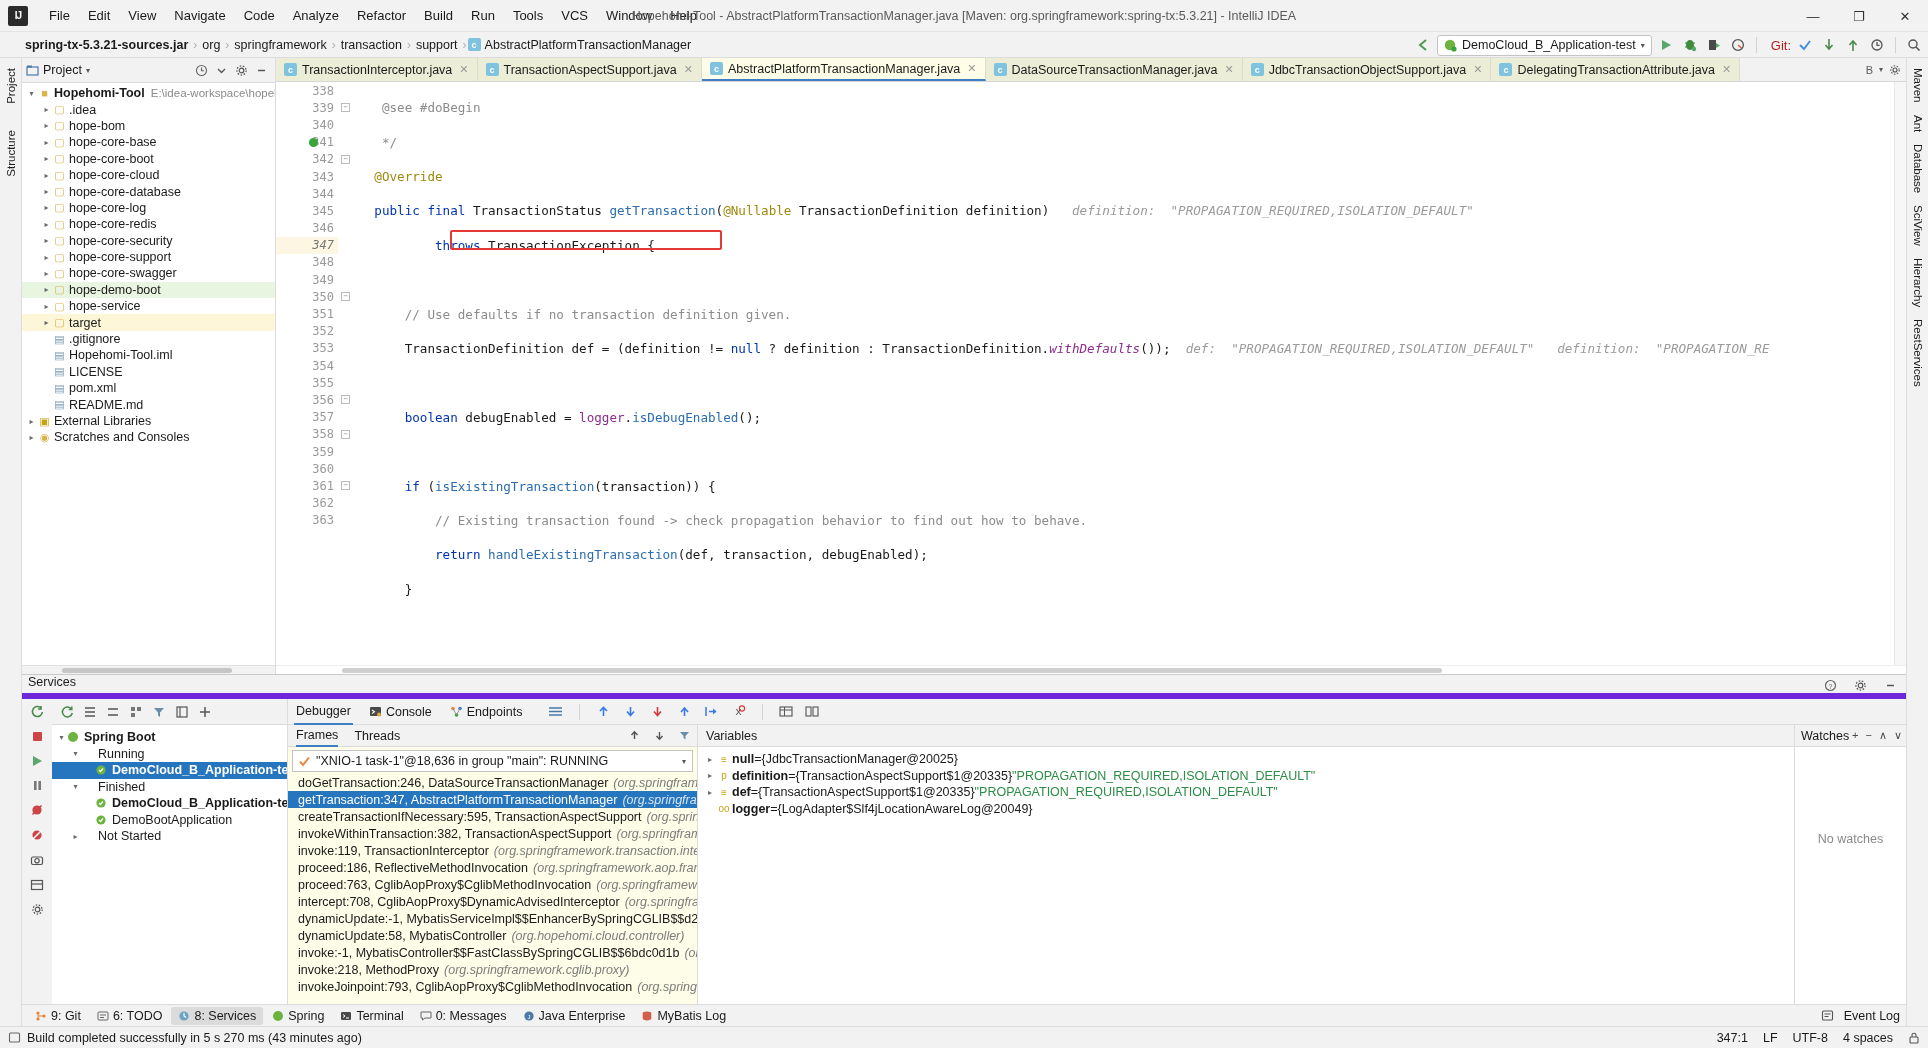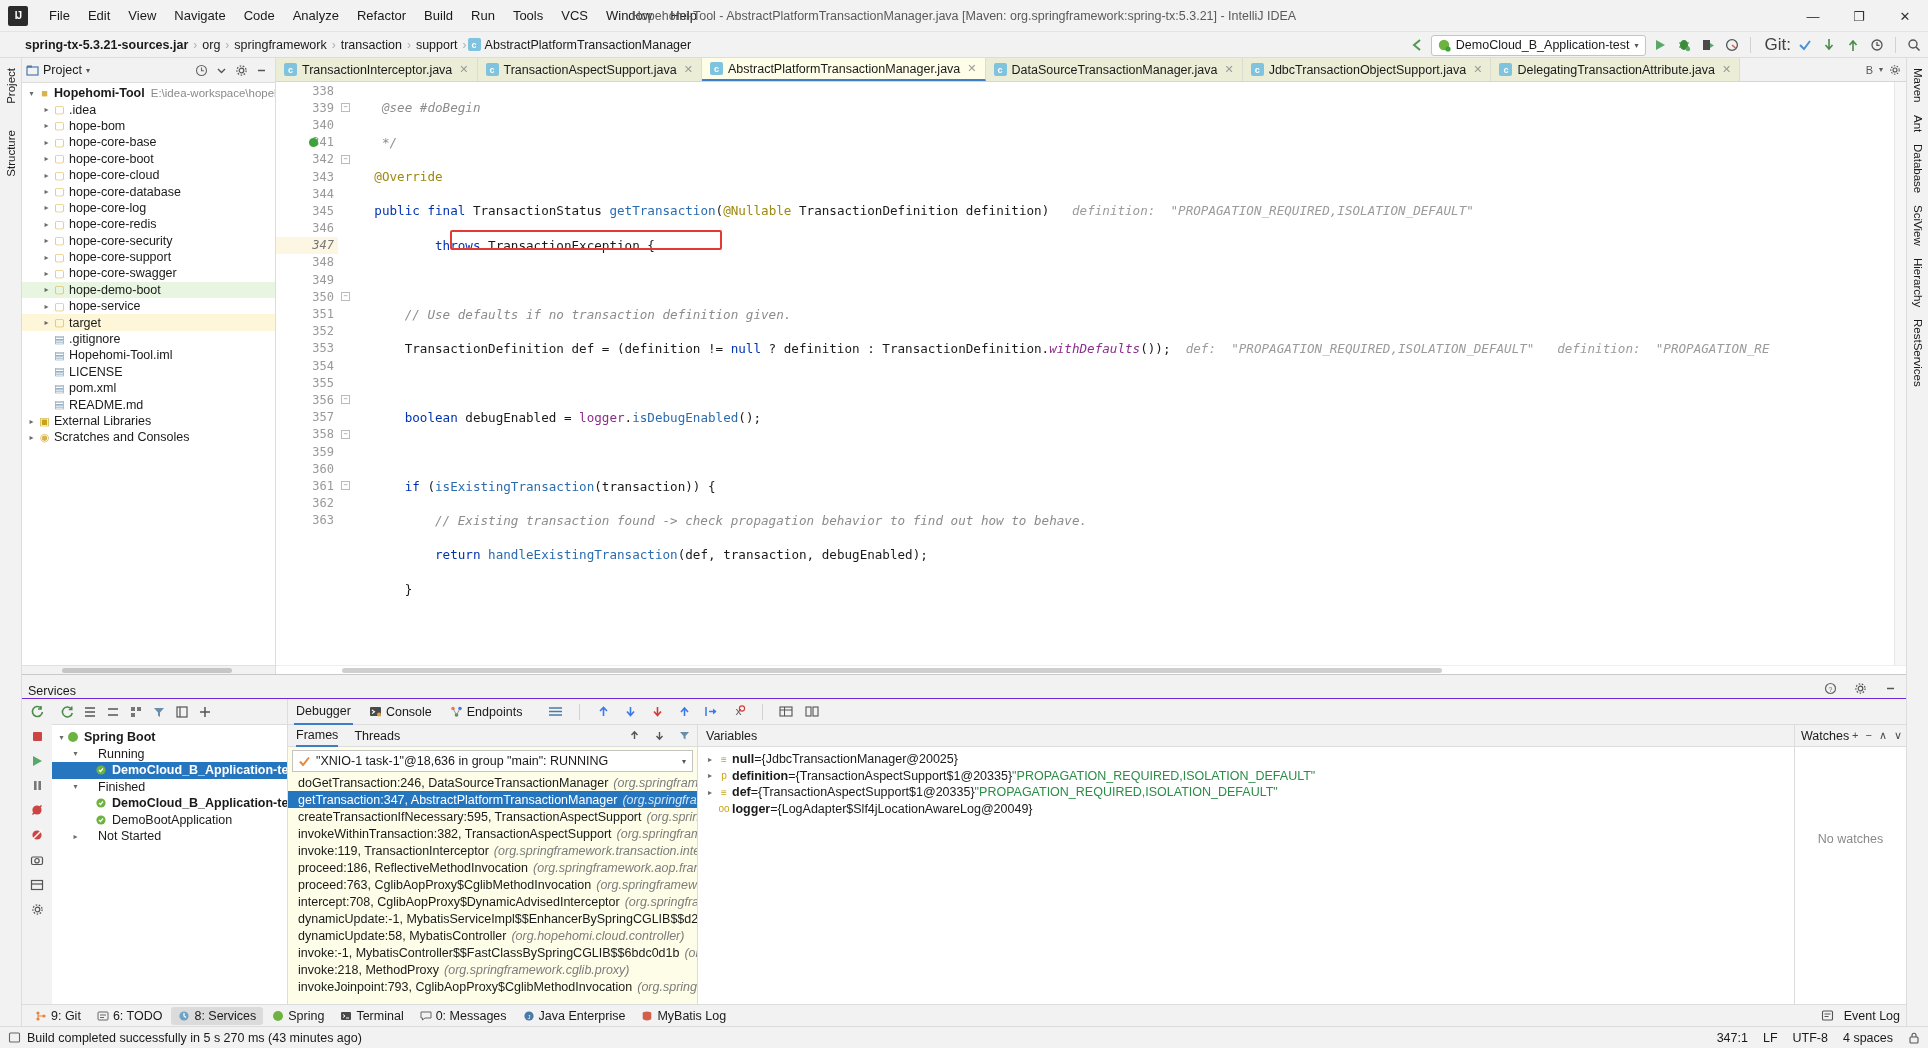--- a/index.html
+++ b/index.html
@@ -40,21 +40,21 @@
   .crumb { font-size: 12.5px; color: #1a1a1a; padding: 0 4px; white-space: nowrap; }
   .crumb.bold { font-weight: bold; }
   .crumb-sep { color: #b0b0b0; font-size: 12px; padding: 0 1px; }
   .navbar-right { position: absolute; right: 4px; top: 0; height: 26px; display: flex; align-items: center; gap: 4px; }
   .runcfg {
     display: flex; align-items: center; gap: 5px; height: 21px;
     border: 1px solid #c4c4c4; border-radius: 3px; background: #fff;
     padding: 0 6px; font-size: 12.5px; white-space: nowrap;
   }
   .tool-ico { width: 20px; height: 20px; display: flex; align-items: center; justify-content: center; }
-  .git-label { font-size: 17px; color: #404040; padding-left: 6px; }
+  .git-label { font-size: 13px; color: #b91c1c; padding-left: 6px; }
   .vsep { width: 1px; height: 16px; background: #d2d2d2; margin: 0 4px; }
 
   
   .body { flex: 1; display: flex; min-height: 0; }
 
   
   .rail {
     width: 22px; background: #f2f2f2; border-right: 1px solid #dcdcdc;
     display: flex; flex-direction: column; align-items: center; padding-top: 4px;
   }
@@ -118,37 +118,37 @@
 
   .code-scroll { flex: 1; position: relative; overflow: hidden; }
   .code {
     font-family: "DejaVu Sans Mono", monospace; font-size: 12.6px;
     line-height: 17.2px; white-space: pre; padding-left: 6px;
     position: relative;
   }
   .cl { height: 17.2px; white-space: pre; position: relative; }
   .cl.hl { background: #d6e2f5; }
   .kw { color: #0033b3; font-weight: normal; }
-  .cmt { color: #8c8c8c; font-style: italic; }
+  .cmt { color: #8c8c8c; }
   .ann { color: #9e880d; }
   .mth { color: #2b6cb0; }
   .fld { color: #8c2c8c; }
   .sfld { color: #8c2c8c; font-style: italic; }
   .hint { color: #9b9b9b; font-style: italic; }
   .redbox {
     position: absolute; border: 2px solid #e53935; border-radius: 2px;
     pointer-events: none;
   }
   .code-marker { position: absolute; right: 0; top: 0; bottom: 0; width: 12px; background: #f7f7f7; border-left: 1px solid #e8e8e8; }
   .hscroll { height: 9px; background: #fff; border-top: 1px solid #eee; position: relative; }
   .hscroll i { position: absolute; left: 66px; top: 2px; width: 1100px; height: 5px; background: #cfcfcf; border-radius: 3px; }
 
   
   .services { height: 330px; background: #f2f2f2; display: flex; flex-direction: column; border-top: 1px solid #c9c9c9; }
-  .svc-head { height: 24px; display: flex; align-items: flex-end; padding: 0 6px; border-bottom: 1px solid #6d28d9; position: relative; }
+  .svc-head { height: 24px; display: flex; align-items: flex-start; padding: 0 6px; border-bottom: 6px solid #6d28d9; position: relative; }
   .svc-title { font-size: 12.5px; }
   .svc-head-right { position: absolute; right: 6px; display: flex; gap: 10px; align-items: center; color: #5a5a5a; }
   .svc-body { flex: 1; display: flex; min-height: 0; }
 
   .svc-rail { width: 30px; background: #f2f2f2; display: flex; flex-direction: column; align-items: center; gap: 11px; padding-top: 6px; color: #4a4a4a; }
   .svc-tree { width: 236px; background: #fff; border-right: 1px solid #dcdcdc; display: flex; flex-direction: column; }
   .svc-toolbar { height: 26px; display: flex; align-items: center; gap: 9px; padding: 0 8px; background: #f2f2f2; border-bottom: 1px solid #dcdcdc; color: #4a4a4a; font-size: 12px; }
   .svc-tree-body { flex: 1; font-size: 12.5px; padding-top: 4px; overflow: hidden; }
   .srow { display: flex; align-items: center; height: 16.5px; white-space: nowrap; }
 

